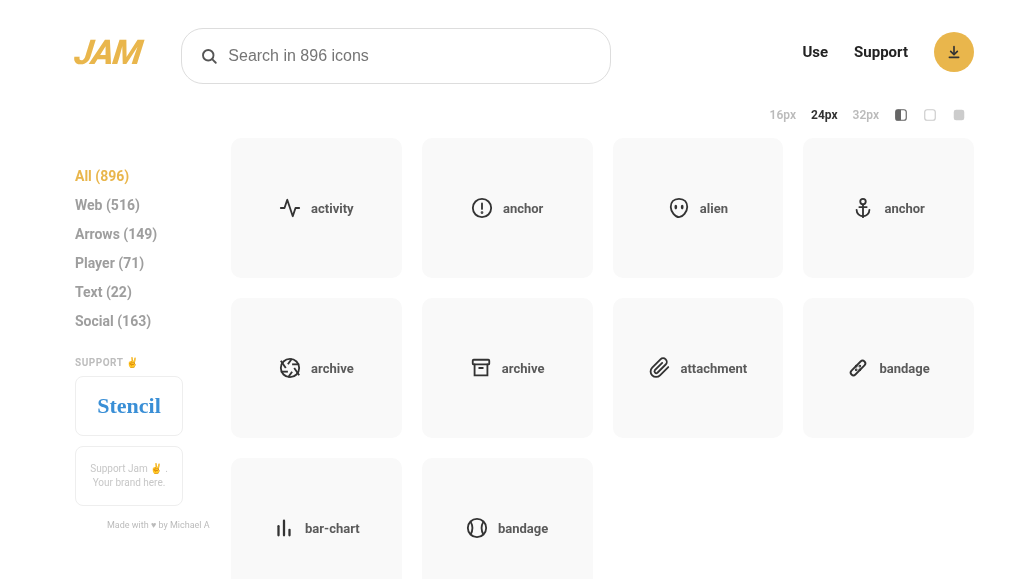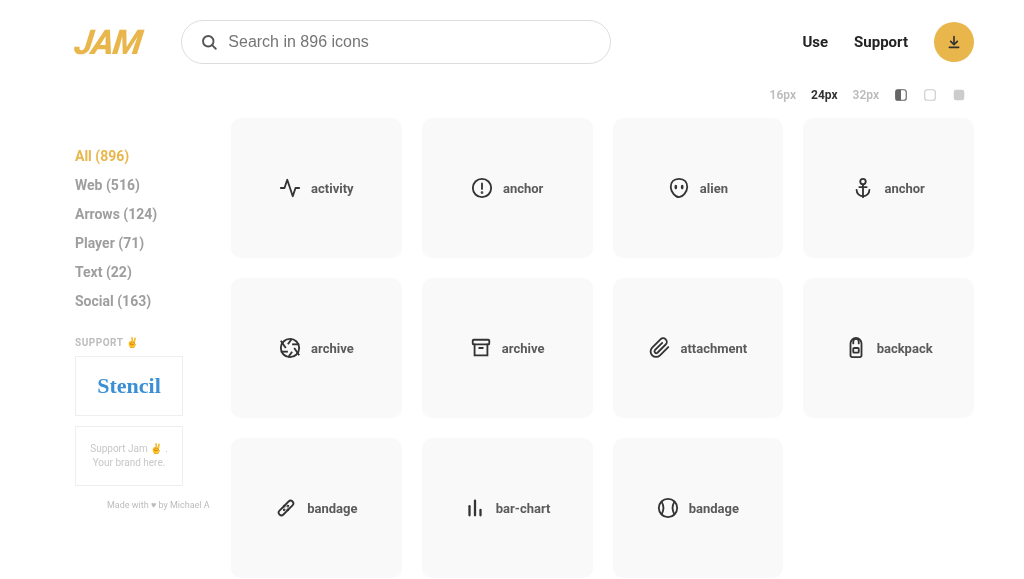--- a/index.html
+++ b/index.html
@@ -22,24 +22,25 @@
     font-style: italic;
     color: #e9b64c;
     letter-spacing: -1px;
     margin-right: 40px;
     transform: skewX(-8deg);
   }
   .search {
     display: flex;
     align-items: center;
     width: 430px;
-    height: 44px;
+    height: 56px;
     border: 1px solid #ddd;
     border-radius: 22px;
     padding: 0 18px;
+    margin-top: 8px;
   }
   .search svg { flex-shrink:0; }
   .search input {
     border: none;
     outline: none;
     font-size: 16px;
     color: #888;
     margin-left: 10px;
     flex: 1;
     background: transparent;
@@ -87,21 +88,21 @@
     font-weight: 700;
     color: #bdbdbd;
     letter-spacing: 0.5px;
     margin-top: 28px;
     margin-bottom: 8px;
   }
   .promo-card {
     width: 108px;
     height: 60px;
     border: 1px solid #eee;
-    border-radius: 0;
+    border-radius: 8px;
     display: flex;
     align-items: center;
     justify-content: center;
     margin-bottom: 10px;
   }
   .stencil {
     font-family: "Brush Script MT", cursive;
     color: #3a8fd6;
     font-size: 22px;
     font-weight: 600;
@@ -191,21 +192,21 @@
         </svg>
     </div>
   </div>
 </div>
 
 <div class="content">
   <div class="sidebar">
     <div id="cat-list">
         <div class="cat active">All (896)</div>
         <div class="cat">Web (516)</div>
-        <div class="cat">Arrows (124)</div>
+        <div class="cat">Arrows (149)</div>
         <div class="cat">Player (71)</div>
         <div class="cat">Text (22)</div>
         <div class="cat">Social (163)</div>
       </div>
     <div class="support-label">SUPPORT ✌️</div>
     <div class="promo-card">
       <span class="stencil">Stencil</span>
     </div>
     <div class="promo-card">
       <div class="promo-text">Support Jam ✌️ .
@@ -299,30 +300,20 @@
           <div class="card-icon">
             <svg width="22" height="22" viewBox="0 0 24 24" fill="none" stroke="#333" stroke-width="2" stroke-linecap="round">
               <path d="M21 11 l-9 9 a6 6 0 0 1 -8.5 -8.5 l9-9 a4 4 0 0 1 5.7 5.7 l-9 9 a2 2 0 0 1 -2.8 -2.8 l8-8"></path>
             </svg>
           </div>
           <div class="card-label">attachment</div>
         </div>
         <div class="card">
           <div class="card-icon">
             <svg width="22" height="22" viewBox="0 0 24 24" fill="none" stroke="#333" stroke-width="2" stroke-linecap="round">
-              <path d="M6 7 a6 6 0 0 1 12 0 v13 a2 2 0 0 1 -2 2 H8 a2 2 0 0 1 -2 -2 z"></path>
-              <path d="M9 7 V5 a3 3 0 0 1 6 0 v2"></path>
-              <rect x="9" y="12" width="6" height="5" rx="1"></rect>
-            </svg>
-          </div>
-          <div class="card-label">backpack</div>
-        </div>
-        <div class="card">
-          <div class="card-icon">
-            <svg width="22" height="22" viewBox="0 0 24 24" fill="none" stroke="#333" stroke-width="2" stroke-linecap="round">
               <rect x="2" y="9" width="20" height="6" rx="3" transform="rotate(-45 12 12)"></rect>
               <circle cx="10" cy="10" r="0.5" fill="#333"></circle>
               <circle cx="14" cy="14" r="0.5" fill="#333"></circle>
               <circle cx="10" cy="14" r="0.5" fill="#333"></circle>
               <circle cx="14" cy="10" r="0.5" fill="#333"></circle>
             </svg>
           </div>
           <div class="card-label">bandage</div>
         </div>
         <div class="card">

